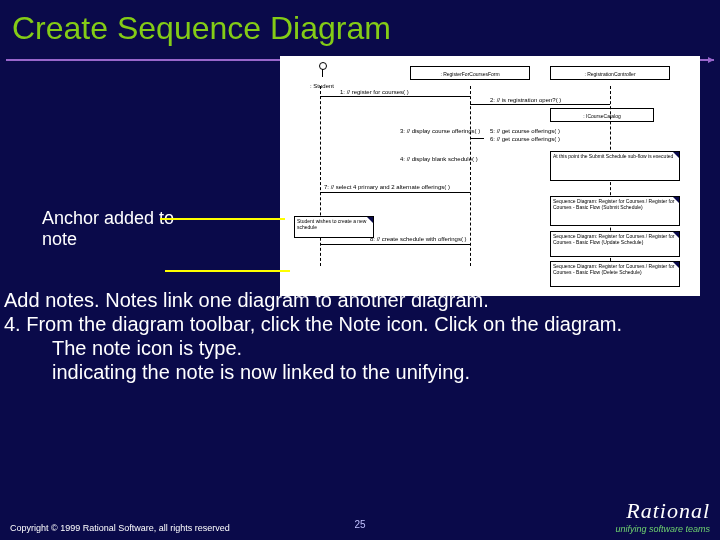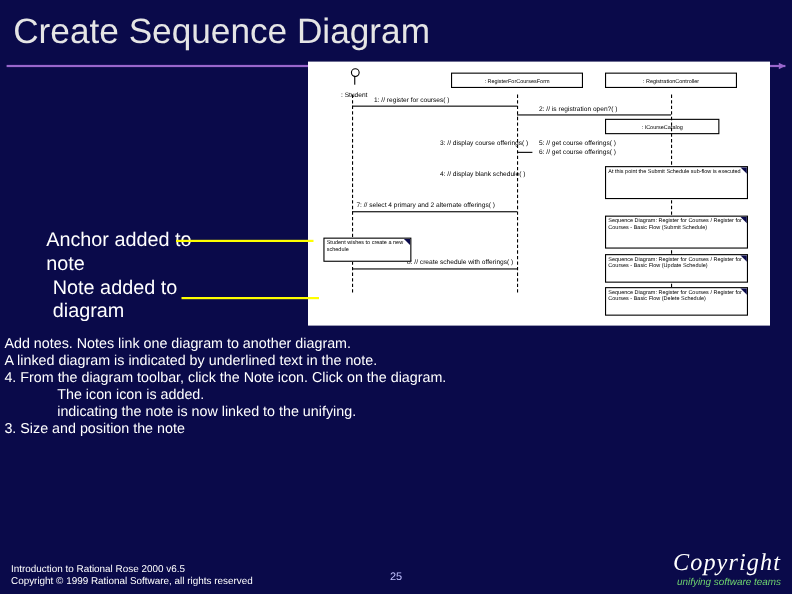--- a/index.html
+++ b/index.html
@@ -5,21 +5,21 @@
   * { margin: 0; padding: 0; box-sizing: border-box; }
   body {
     width: 720px;
     height: 540px;
     background: #0a0a4a;
     font-family: Arial, sans-serif;
     position: relative;
     overflow: hidden;
   }
   .title {
-    color: #e5e5e5;
+    color: #84cc16;
     font-size: 32px;
     font-weight: normal;
     padding: 10px 12px 12px;
   }
   .title-underline {
     height: 2px;
     background: #9966cc;
     margin: 0 6px 0 6px;
     position: relative;
   }
@@ -107,24 +107,24 @@
   }
   .anchor-line2 {
     position: absolute;
     left: 165px; top: 270px;
     width: 125px; height: 2px;
     background: #ffff00;
   }
   .body-text {
     position: absolute;
     left: 4px;
-    top: 304px;
+    top: 288px;
     right: 4px;
     color: #fff;
-    font-size: 13px;
+    font-size: 20px;
     line-height: 1.2;
   }
   .body-text .indent { padding-left: 48px; display: block; }
   .footer {
     position: absolute;
     left: 10px;
     bottom: 6px;
     color: #fff;
     font-size: 9px;
     line-height: 1.2;
@@ -218,37 +218,33 @@
 
   <div class="notebox" style="left:14px; top:160px; width:80px; height:22px;">Student wishes to create a new schedule</div>
   <div class="notebox" style="left:270px; top:95px; width:130px; height:30px;">At this point the Submit Schedule sub-flow is executed</div>
   <div class="notebox" style="left:270px; top:140px; width:130px; height:30px;">Sequence Diagram: Register for Courses / Register for Courses - Basic Flow (Submit Schedule)</div>
   <div class="notebox" style="left:270px; top:175px; width:130px; height:26px;">Sequence Diagram: Register for Courses / Register for Courses - Basic Flow (Update Schedule)</div>
   <div class="notebox" style="left:270px; top:205px; width:130px; height:26px;">Sequence Diagram: Register for Courses / Register for Courses - Basic Flow (Delete Schedule)</div>
 </div>
 
 <div class="anchor-labels">
   <div style="white-space:pre-line; width:140px;">Anchor added to note</div>
-  <div style="white-space:pre-line; width:140px; margin-top:2px; padding-left:6px;">Note added to diagram</div>
 </div>
 <div class="anchor-line1"></div>
 <div class="anchor-line2"></div>
 
 <div class="body-text">
   <div>Add notes.  Notes link one diagram to another diagram.</div>
-  <div>A linked diagram is indicated by underlined text in the note.</div>
   <div>4.  From the diagram toolbar, click the Note icon. Click on the diagram.</div>
-  <span class="indent">The icon icon is added.</span>
+  <span class="indent">The note icon is type.</span>
   <span class="indent">indicating the note is now linked to the unifying.</span>
-  <div>3.  Size and position the note</div>
 </div>
 
 <div class="footer">
-  <div>Introduction to Rational Rose 2000 v6.5</div>
   <div>Copyright © 1999 Rational Software, all rights reserved</div>
 </div>
 
 <div class="pagenum">25</div>
 
 <div class="logo">
-  <div class="brand">Copyright</div>
+  <div class="brand">Rational</div>
   <div class="tag">unifying software teams</div>
 </div>
 
 </body></html>

